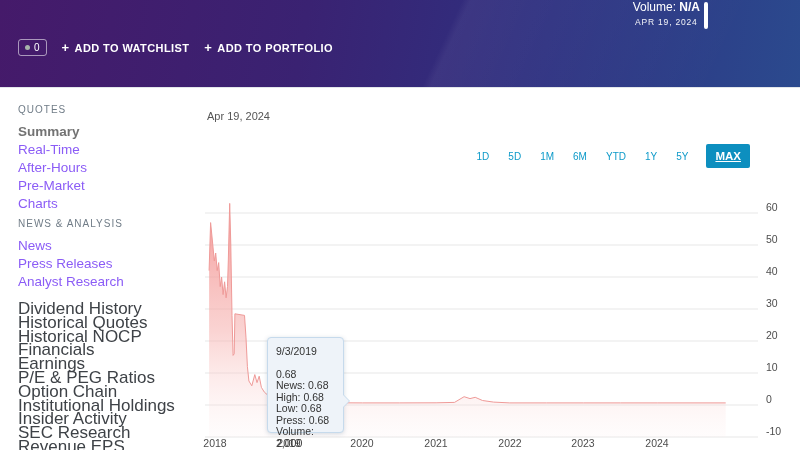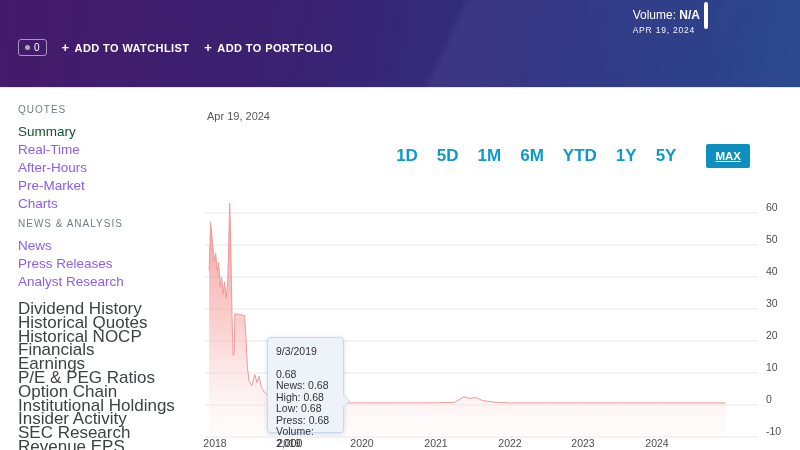--- a/index.html
+++ b/index.html
@@ -5,48 +5,48 @@
   * { margin:0; padding:0; box-sizing:border-box; }
   body { font-family:"Liberation Sans", sans-serif; background:#fff; }
   .page { position:relative; width:800px; height:450px; overflow:hidden; background:#ffffff; }
 
   
   .header { position:absolute; left:0; top:0; width:800px; height:88px;
     background:linear-gradient(100deg,#451a6a 0%,#3a2272 38%,#2e3181 68%,#2b4a8e 100%);
     border-bottom:1px solid #e2e6ea; }
   .header::after { content:""; position:absolute; inset:0;
     background:linear-gradient(115deg, rgba(255,255,255,0) 55%, rgba(255,255,255,0.05) 56%, rgba(255,255,255,0) 90%); }
-  .vol { position:absolute; top:8px; right:100px; text-align:left; color:#fff; z-index:2; }
+  .vol { position:absolute; top:0; right:100px; text-align:center; color:#fff; z-index:2; }
   .vol-line1 { font-size:12px; }
   .vol-line1 b { font-weight:bold; }
   .vol-line2 { font-size:8.5px; letter-spacing:.8px; margin-top:3px; color:rgba(255,255,255,.95); }
   .vbar { position:absolute; top:2px; right:92px; width:4px; height:27px; background:#fff; border-radius:2px; z-index:2; }
   .actions { position:absolute; left:18px; top:39px; display:flex; align-items:center; gap:15px; z-index:2; }
   .wl-badge { display:flex; align-items:center; gap:4px; border:1px solid rgba(255,255,255,.55);
     border-radius:3px; padding:2px 6px; color:#fff; font-size:10px; cursor:pointer; }
   .wl-dot { width:5px; height:5px; border-radius:50%; background:#a7b4ab; }
   .hdr-btn { display:flex; align-items:center; gap:5px; color:#fff; font-size:11px; font-weight:bold;
     letter-spacing:.4px; cursor:pointer; }
   .hdr-btn .plus { font-size:13px; font-weight:bold; }
 
   
   .sidebar { position:absolute; left:18px; top:96px; width:175px; }
   .side-label { font-size:10px; color:#707c87; letter-spacing:1px; margin:8px 0 10px; }
   .side-label.second { }
   .side-link { display:block; font-size:13.5px; color:#8b5cf6; margin-bottom:5px; line-height:13px; cursor:pointer; text-decoration:none; }
-  .side-link.active { color:#14532d; font-weight:normal; }
+  .side-link.active { color:#737373; font-weight:bold; }
   .side-small-group { margin-top:14px; }
   .side-small { display:block; font-size:17px; color:#3e4247; line-height:13.8px; cursor:pointer; text-decoration:none; }
 
   
   .chart-date { position:absolute; left:207px; top:110px; font-size:11px; color:#555; }
   .ranges { position:absolute; top:144px; left:470px; width:280px; display:flex; justify-content:flex-end;
     align-items:center; z-index:3; }
-  .range-link { font-size:17px; font-weight:bold; color:#0d9ac9; margin-left:19px; cursor:pointer; text-decoration:none; }
-  .range-active { margin-left:30px; background:#0d8fbf; color:#fff; font-size:11.5px; font-weight:bold;
+  .range-link { font-size:10px; font-weight:normal; color:#0d9ac9; margin-left:19px; cursor:pointer; text-decoration:none; }
+  .range-active { margin-left:18px; background:#0d8fbf; color:#fff; font-size:11.5px; font-weight:bold;
     padding:6px 9px; border-radius:2px; border:none; cursor:pointer;text-decoration:underline; }
 
   .chart-svg { position:absolute; left:0; top:0; z-index:1; pointer-events:none; }
   .grid { stroke:#e7e7e7; stroke-width:1; }
   .tick { font-size:10.5px; fill:#4d4d4d; font-family:"Liberation Sans", sans-serif; }
 
   
   .tooltip { position:absolute; left:267px; top:337px; width:77px; height:96px; z-index:4;
     background:#eef3f9; border:1px solid #c6daec; border-radius:4px;
     box-shadow:0 1px 4px rgba(80,110,140,.25); padding:8px 0 0 8px;

